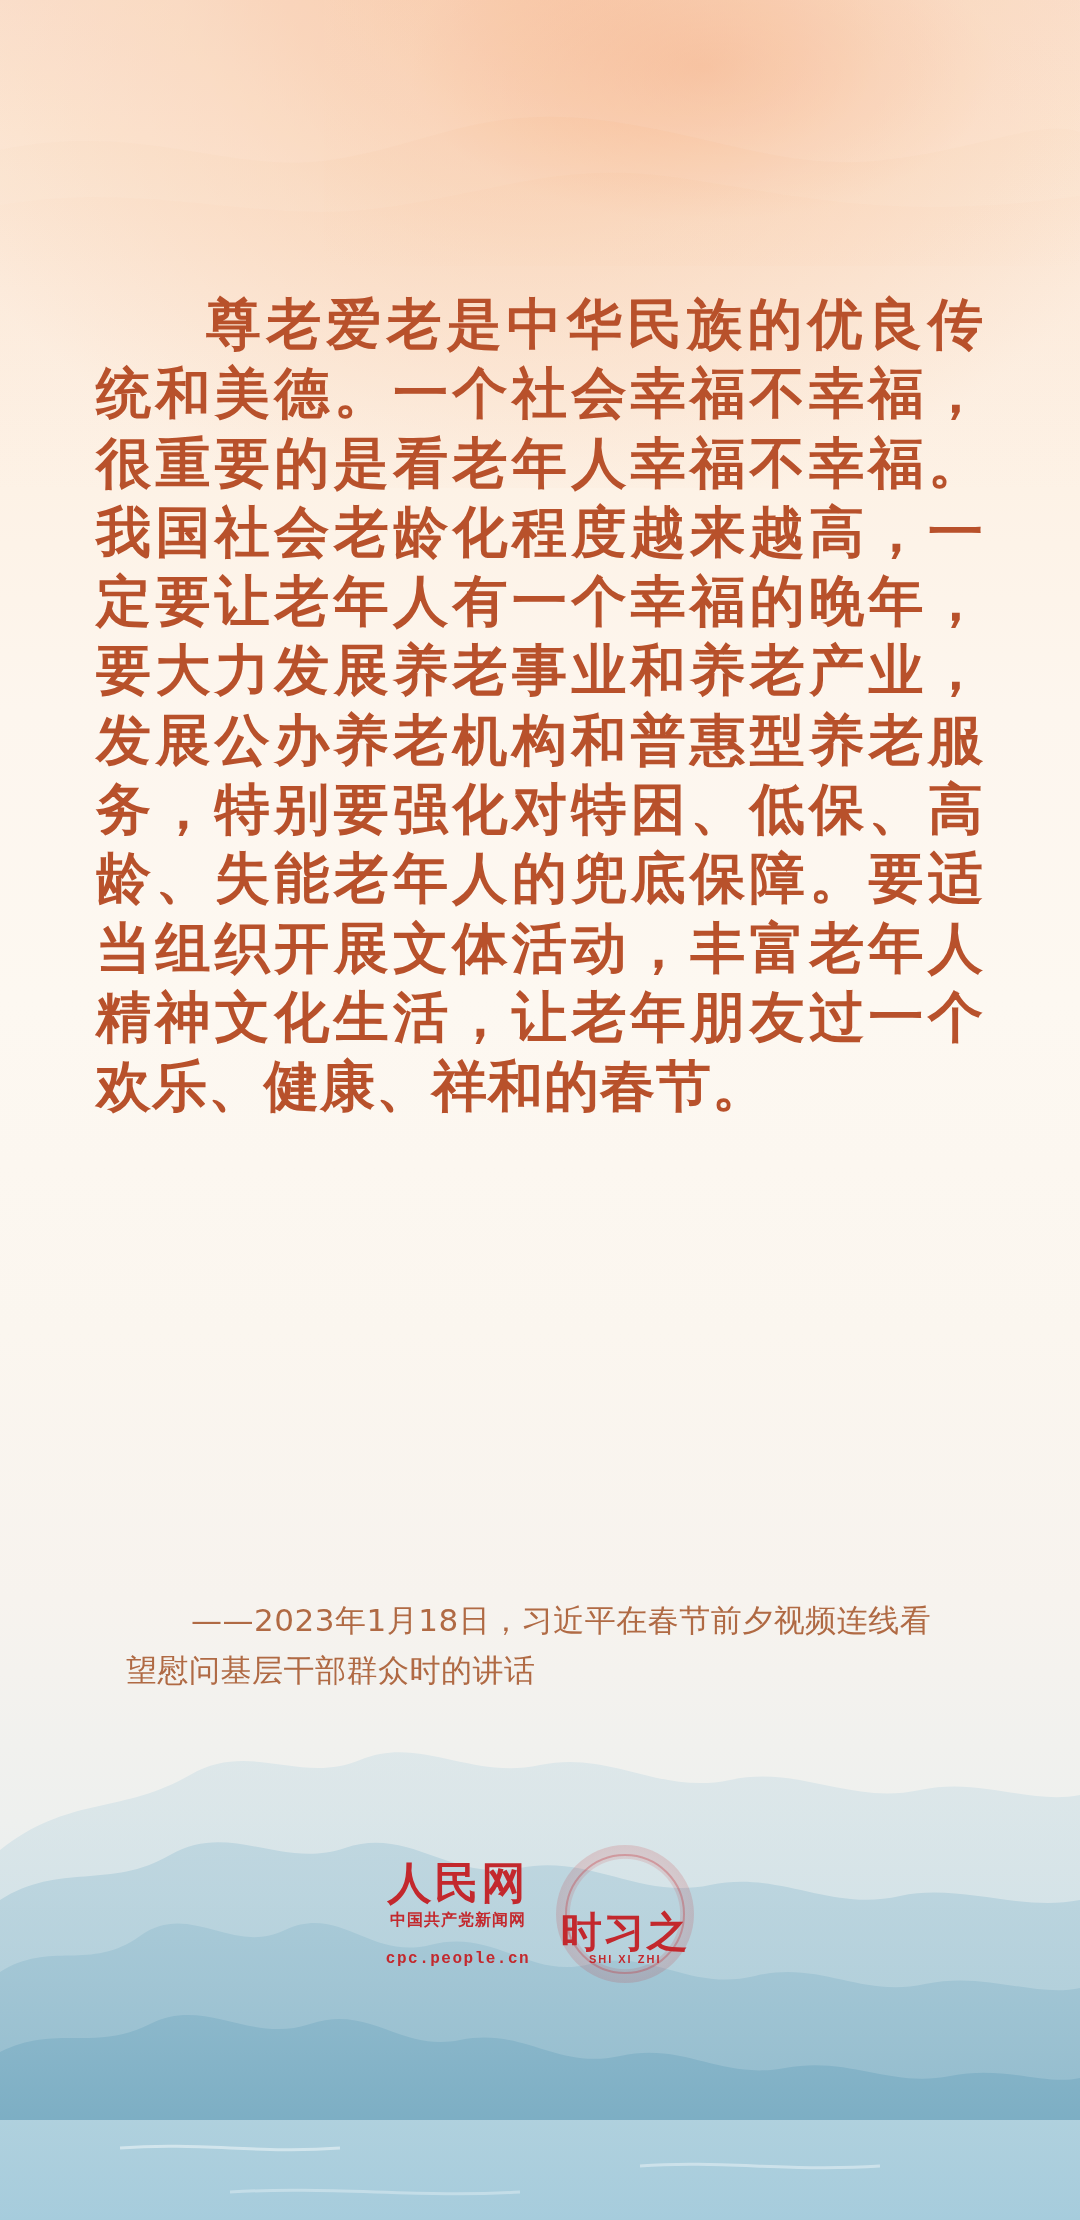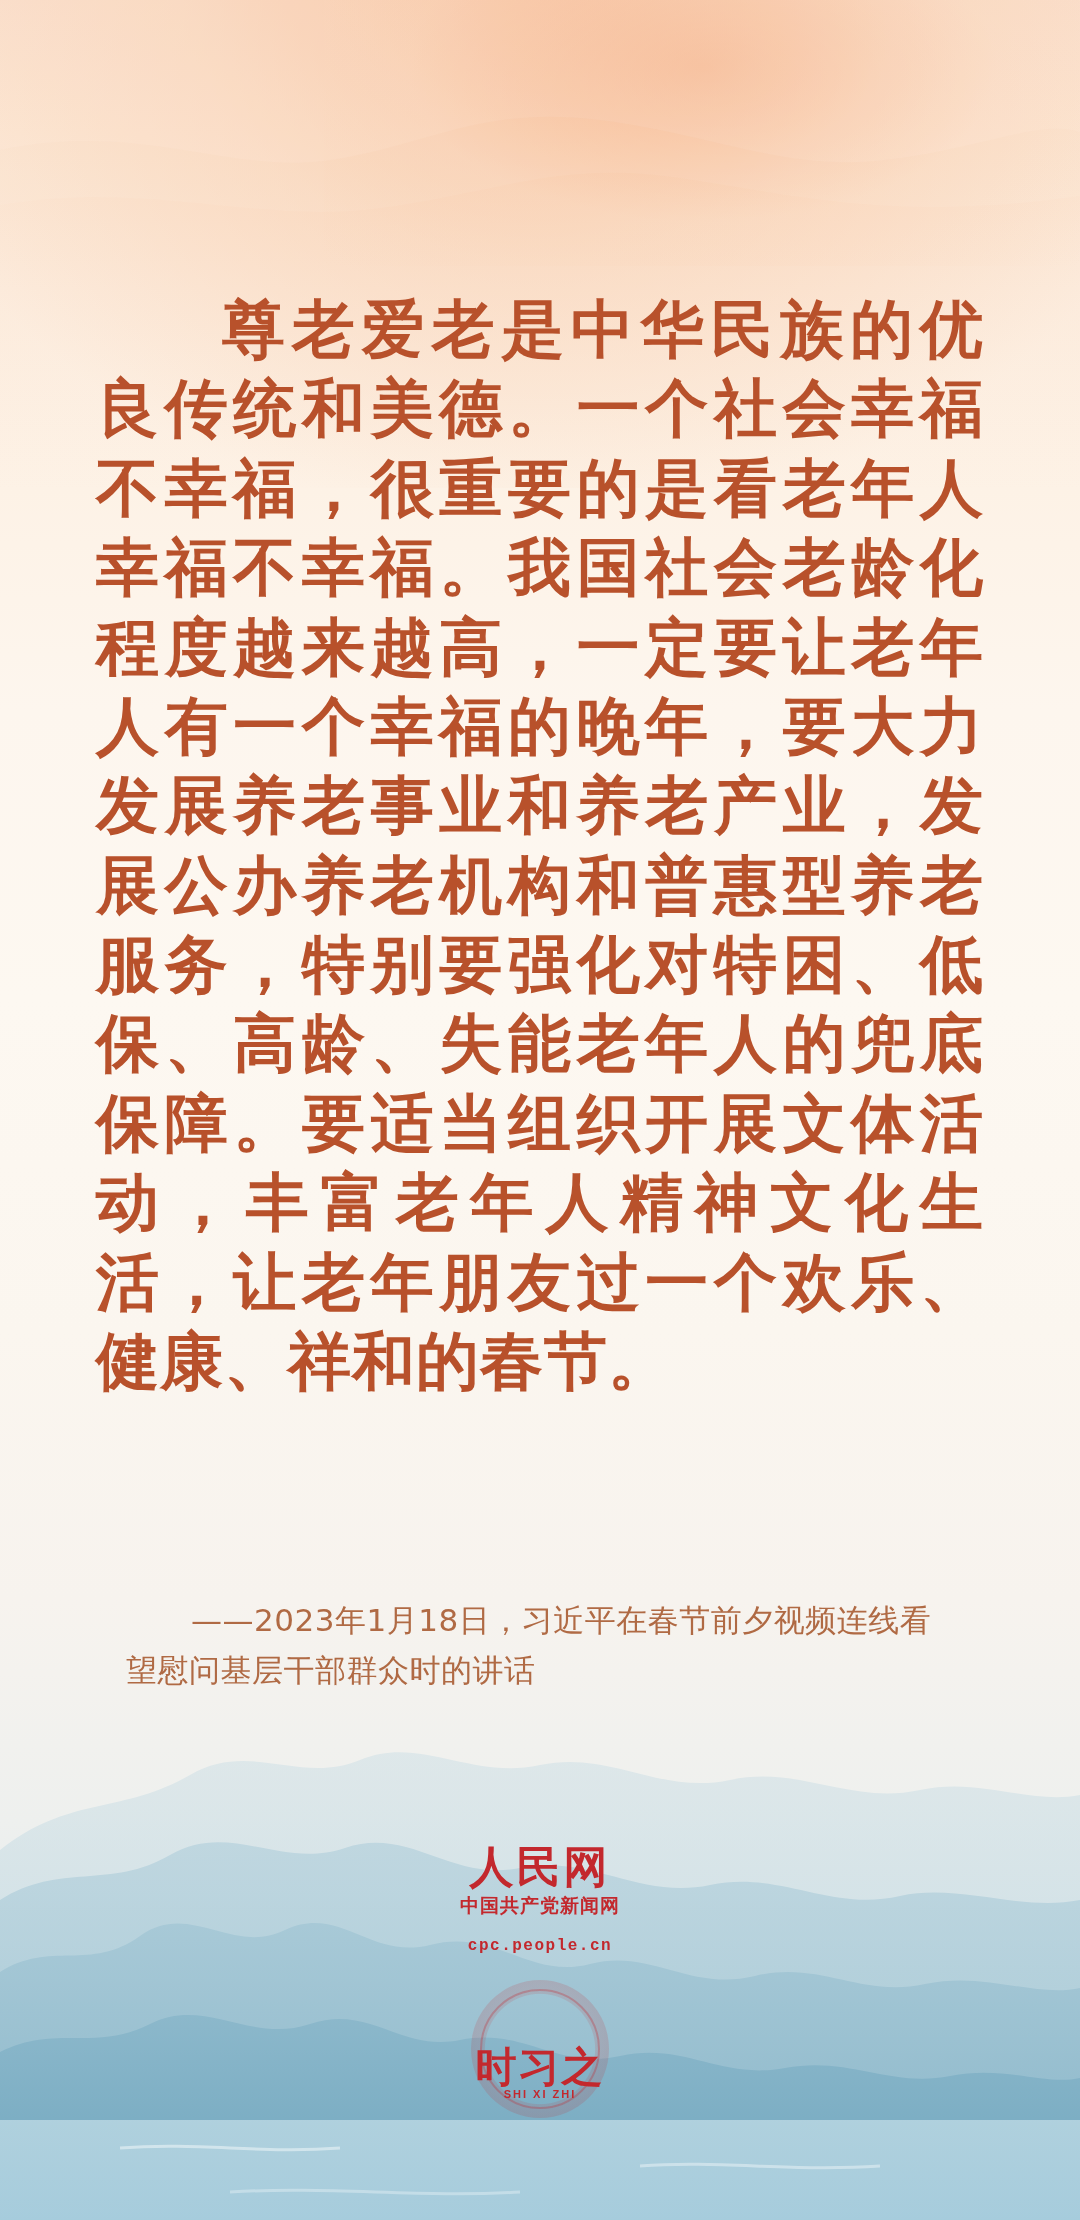--- a/index.html
+++ b/index.html
@@ -56,21 +56,21 @@
 
   
   .quote-block {
     position: absolute;
     left: 96px;
     top: 290px;
     width: 888px;
   }
   .quote-text {
     font-family: "DejaVu Sans", "Liberation Sans", sans-serif;
-    font-size: 63px;
+    font-size: 55px;
     line-height: 1.26;
     letter-spacing: 1px;
     font-weight: 700;
     color: #b8512b;
     text-align: justify;
     text-indent: 2em;
     text-justify: inter-ideograph;
     margin: 0;
   }
 
@@ -104,39 +104,38 @@
   
   .logo-row {
     position: absolute;
     left: 0;
     top: 1845px;
     width: 1080px;
     display: flex;
     justify-content: center;
     align-items: center;
     gap: 26px;
-    flex-direction: column;
   }
 
   .people-logo {
     display: flex;
     flex-direction: column;
     align-items: center;
     line-height: 1;
   }
   .people-logo .pl-main {
     font-family: "DejaVu Sans", "Liberation Sans", sans-serif;
     font-size: 44px;
     font-weight: 700;
     color: #c3282d;
     letter-spacing: 3px;
   }
   .people-logo .pl-sub {
     font-family: "DejaVu Sans", "Liberation Sans", sans-serif;
-    font-size: 19px;
+    font-size: 16px;
     font-weight: 700;
     color: #c3282d;
     letter-spacing: 1px;
     margin-top: 7px;
   }
   .people-logo .pl-url {
     font-family: "Liberation Mono", "DejaVu Sans Mono", monospace;
     font-size: 16px;
     font-weight: 700;
     color: #c3282d;

